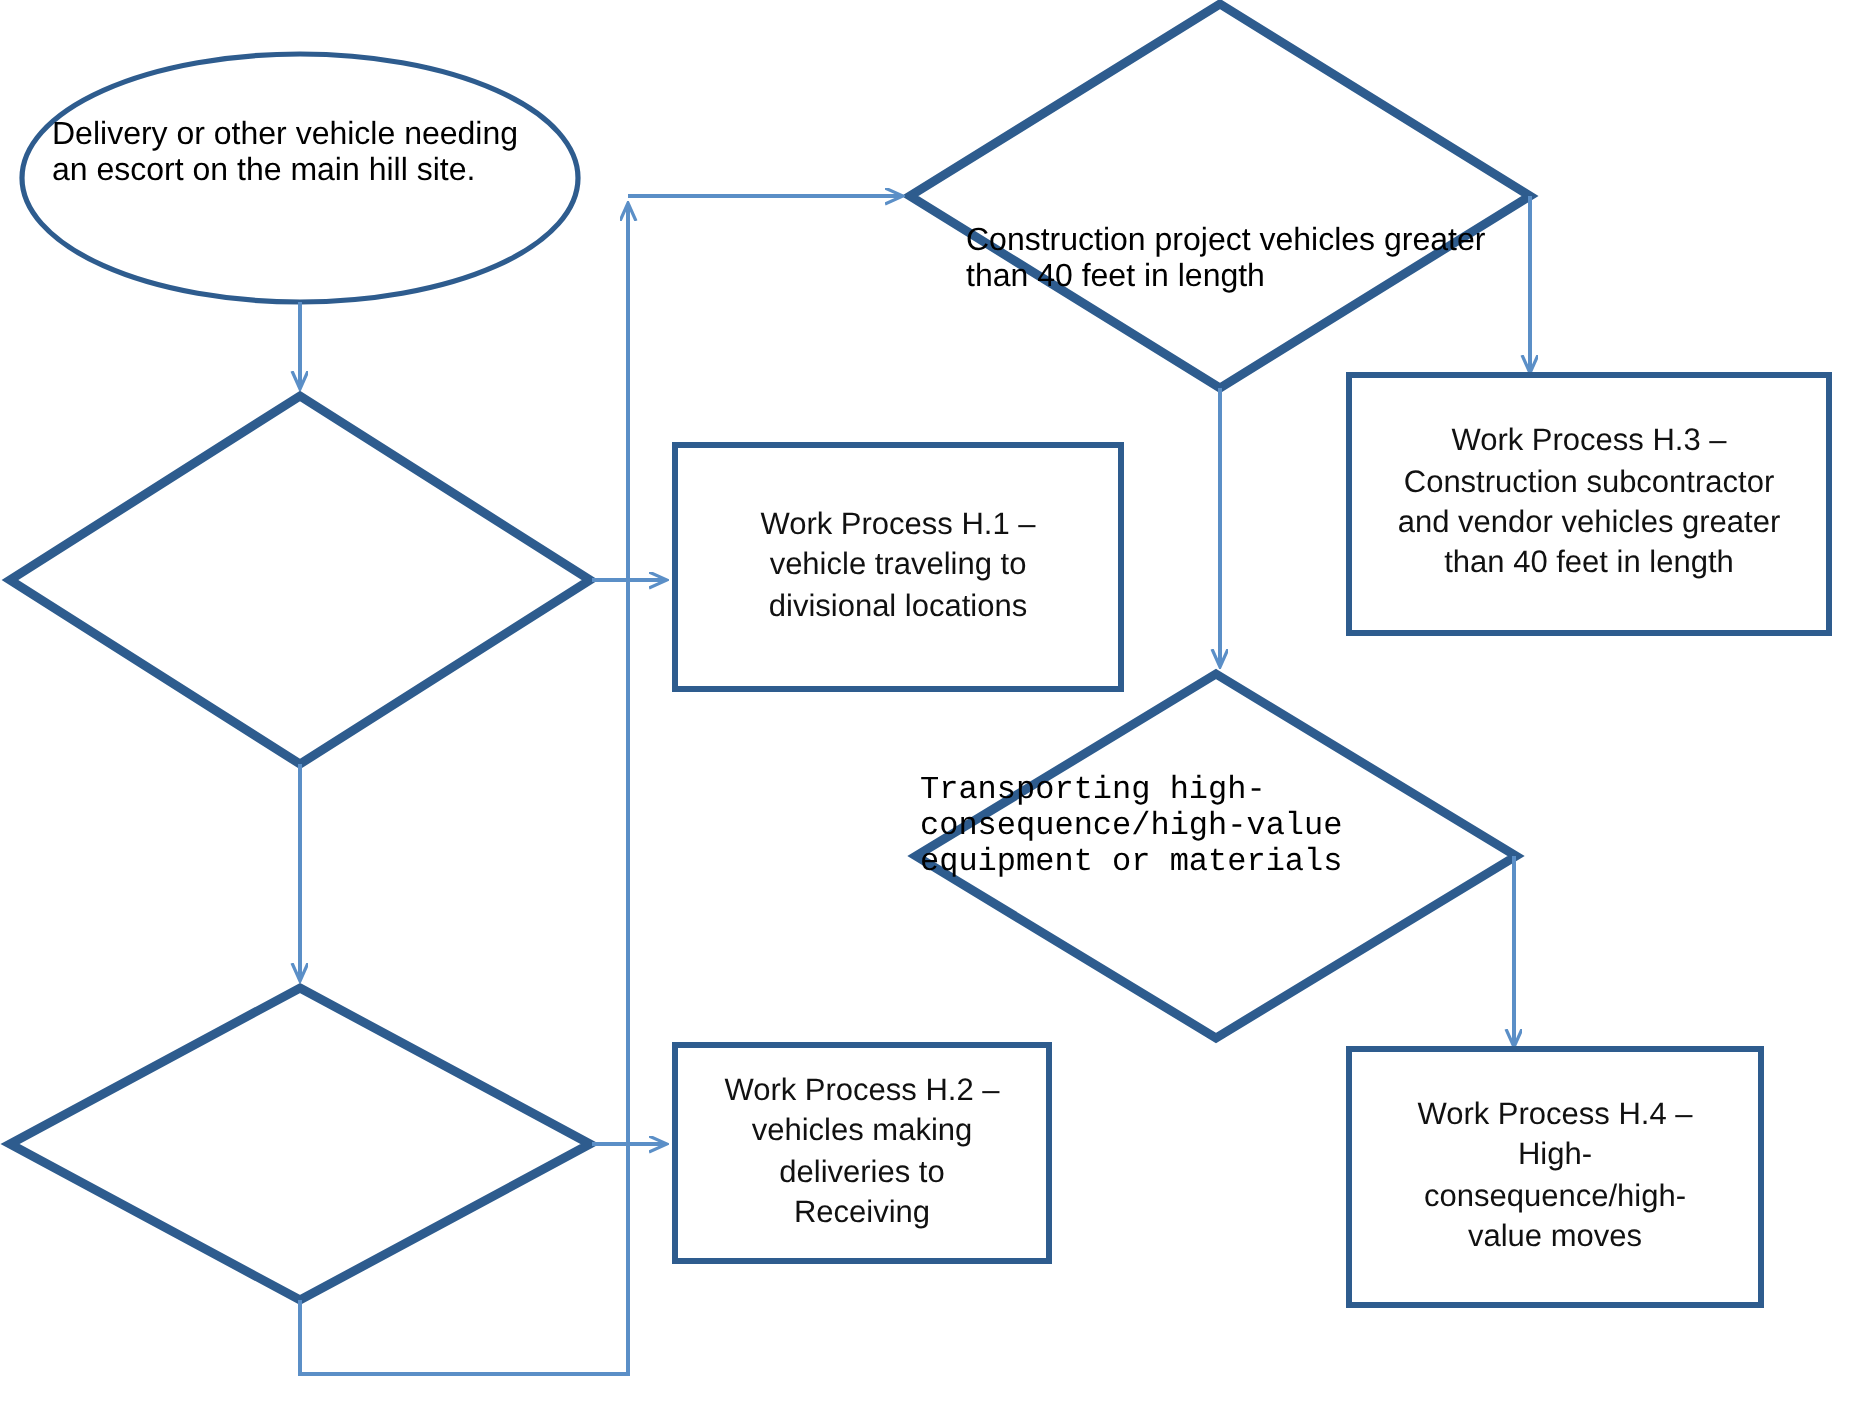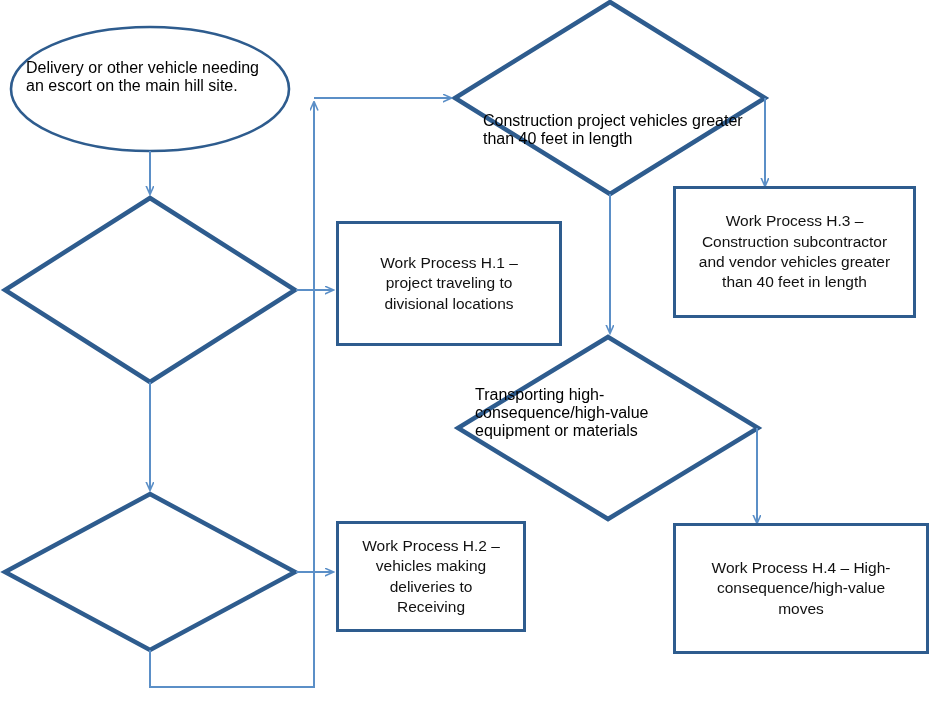--- a/index.html
+++ b/index.html
@@ -70,33 +70,33 @@
   <div class="oval-label" style="left:26px;top:59px;width:248px;height:62px;">
     <div class="txt">Delivery or other vehicle needing an escort on the main hill site.</div>
   </div>
 
 
 
   <div class="oval-label" style="left:483px;top:72px;width:262px;height:52px;margin-top:40px;">
     <div class="txt">Construction project vehicles greater than 40 feet in length</div>
   </div>
 
-  <div class="oval-label" style="left:475px;top:386px;width:240px;height:84px;">
+  <div class="oval-label" style="left:460px;top:386px;width:240px;height:84px;font-family:Liberation Mono, monospace;">
     <div class="txt">Transporting high-consequence/high-value equipment or materials</div>
   </div>
 
   <div class="node proc" style="left:336px;top:221px;width:226px;height:125px;">
-    <div class="txt">Work Process H.1 – project traveling to divisional locations</div>
+    <div class="txt">Work Process H.1 – vehicle traveling to divisional locations</div>
   </div>
 
   <div class="node proc" style="left:336px;top:521px;width:190px;height:111px;">
     <div class="txt">Work Process H.2 – vehicles making deliveries to Receiving</div>
   </div>
 
   <div class="node proc" style="left:673px;top:186px;width:243px;height:132px;">
     <div class="txt">Work Process H.3 – Construction subcontractor and vendor vehicles greater than 40 feet in length</div>
   </div>
 
-  <div class="node proc" style="left:673px;top:523px;width:256px;height:131px;">
+  <div class="node proc" style="left:673px;top:523px;width:209px;height:131px;">
     <div class="txt">Work Process H.4 – High-consequence/high-value moves</div>
   </div>
 
 </div>
 
 </body></html>

